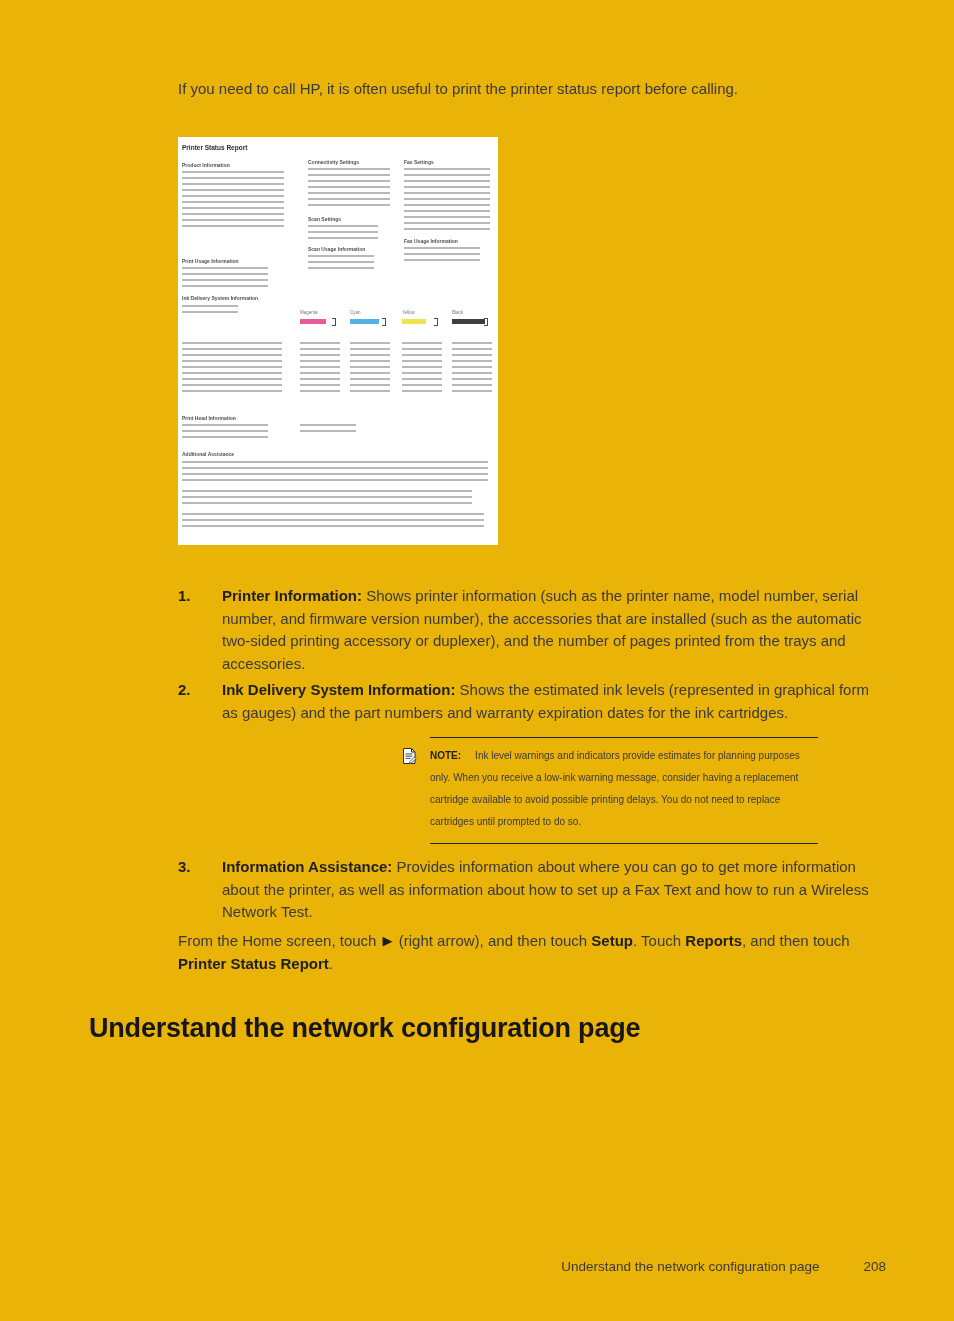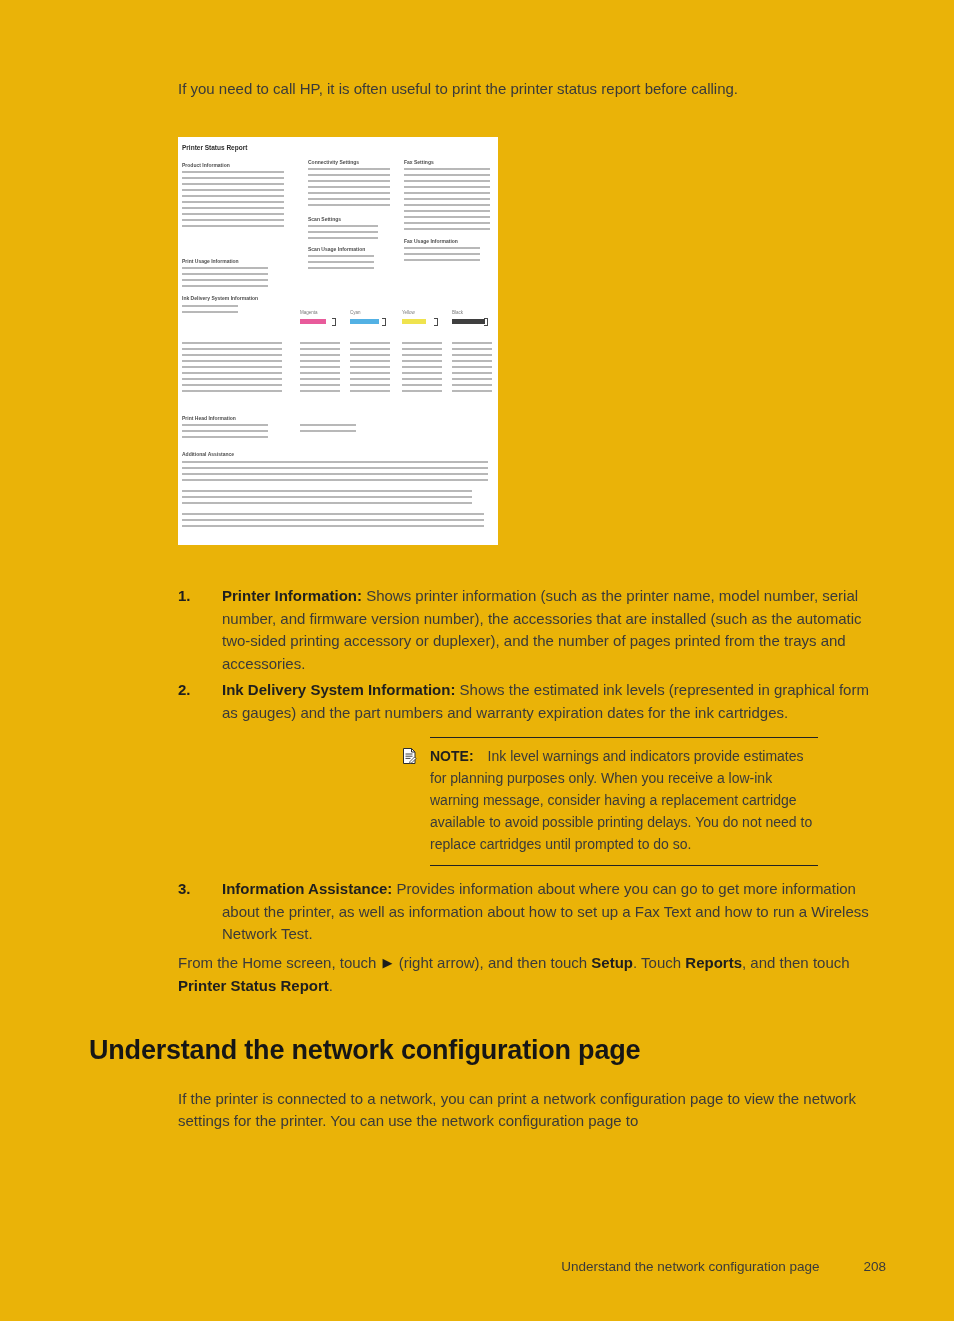--- a/index.html
+++ b/index.html
@@ -19,21 +19,21 @@
   .gend{position:absolute;right:0;top:0;width:3px;height:6px;border-top:1px solid #4a4a4a;border-right:1px solid #4a4a4a;border-bottom:1px solid #4a4a4a;}
 
   
   .list{margin:40px 68px 0 178px;font-size:15px;line-height:22.5px;}
   .li{display:flex;margin-bottom:4px;}
   .li .num{flex:0 0 44px;font-weight:bold;color:#1f1f1f;}
   .li-body{flex:1;}
   .li b,.note b,.instructions b,.closing b{color:#1f1f1f;}
 
   
-  .note{position:relative;margin:13px 68px 12px 252px;border-top:1px solid #222;border-bottom:1px solid #222;padding:7px 0 10px;font-size:14px;line-height:22px;}
+  .note{position:relative;margin:13px 68px 12px 252px;border-top:1px solid #222;border-bottom:1px solid #222;padding:7px 0 10px;font-size:10px;line-height:22px;}
   .note-label{margin-right:14px;}
   .note-icon{position:absolute;left:-30px;top:9px;width:18px;height:18px;}
   .note-icon svg{display:block;}
 
   
   .subhead{margin:32px 68px 0 178px;font-size:15px;font-weight:bold;color:#1f1f1f;line-height:22px;}
   .instructions{margin:6px 68px 0 178px;font-size:15px;line-height:22.5px;}
   .arrow-icon{display:inline-block;font-size:13px;color:#1c1c1c;margin:0 2px;transform:translateY(-1px);}
 
   
@@ -146,20 +146,19 @@
       <div class="li-body"><b>Information Assistance:</b><span> Provides information about where you can go to get more information about the printer, as well as information about how to set up a Fax Text and how to run a Wireless Network Test.</span></div>
     </div>
 
   </div>
 
 
   <p class="instructions"><span>From the Home screen, touch </span><span class="arrow-icon">▶</span><span> (right arrow), and then touch </span><b>Setup</b><span>. Touch </span><b>Reports</b><span>, and then touch </span><b>Printer Status Report</b><span>.</span></p>
 
   <h1>Understand the network configuration page</h1>
 
-  <p class="closing">If the printer is connected to a network, you can print a network configuration page to view the network settings for the printer. You can use the network configuration page to</p>
 
   <div class="footer">
     <span>Understand the network configuration page</span>
     <span>208</span>
   </div>
 
 </div>
 
 </body></html>

